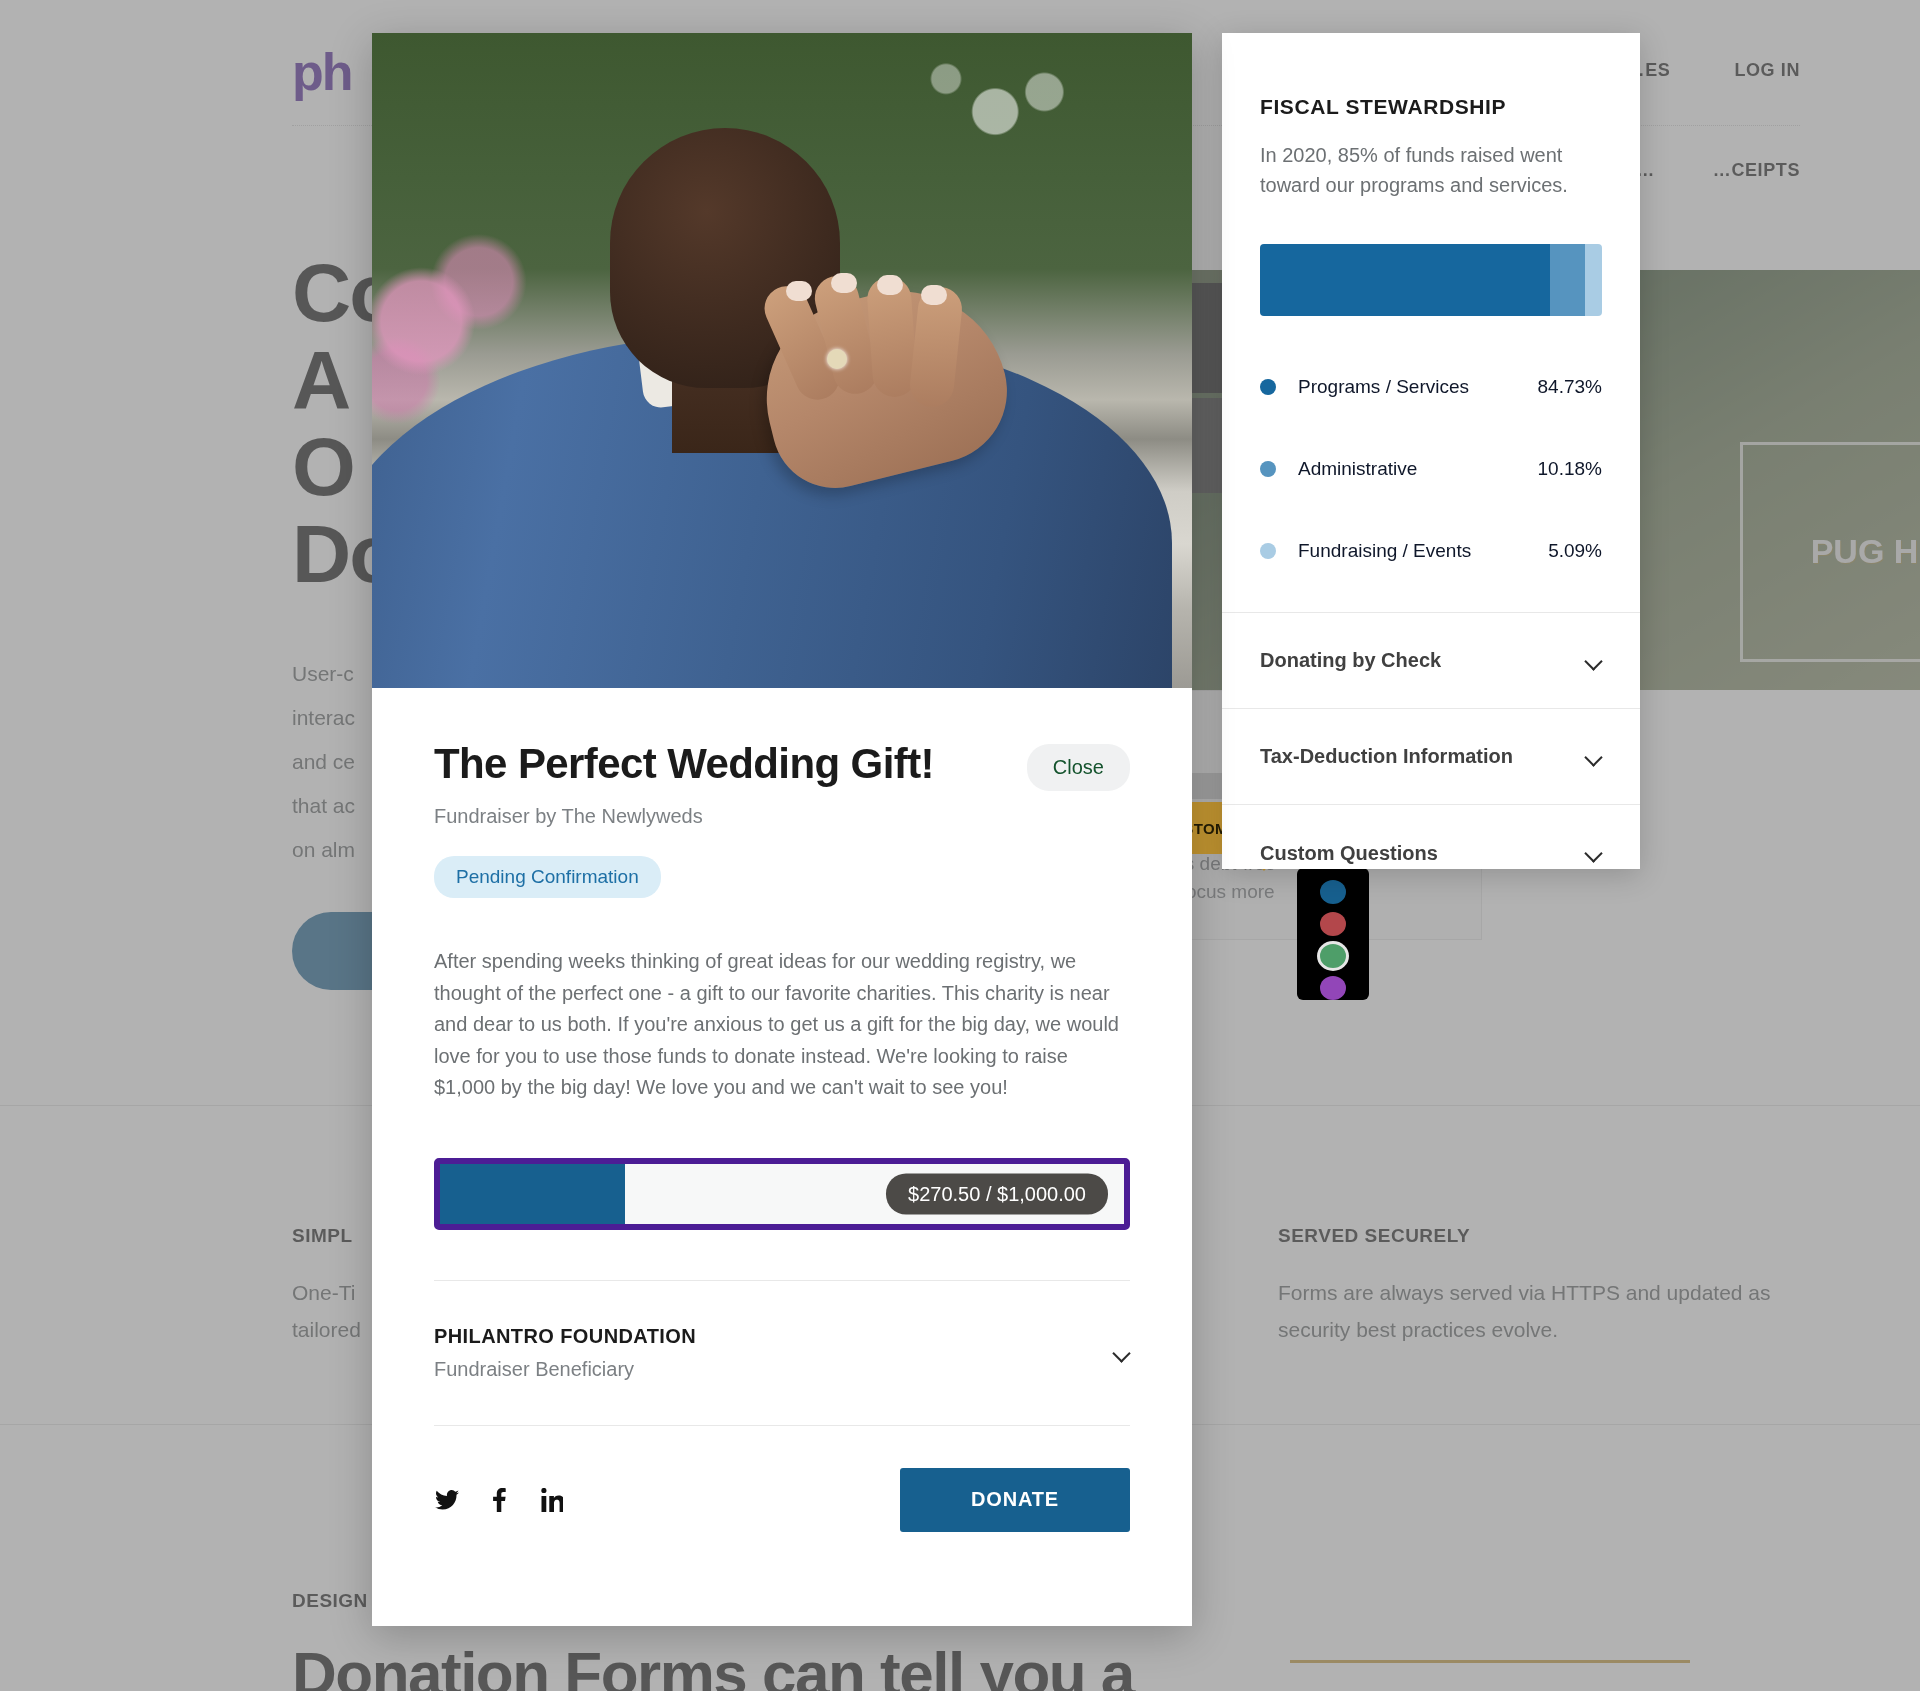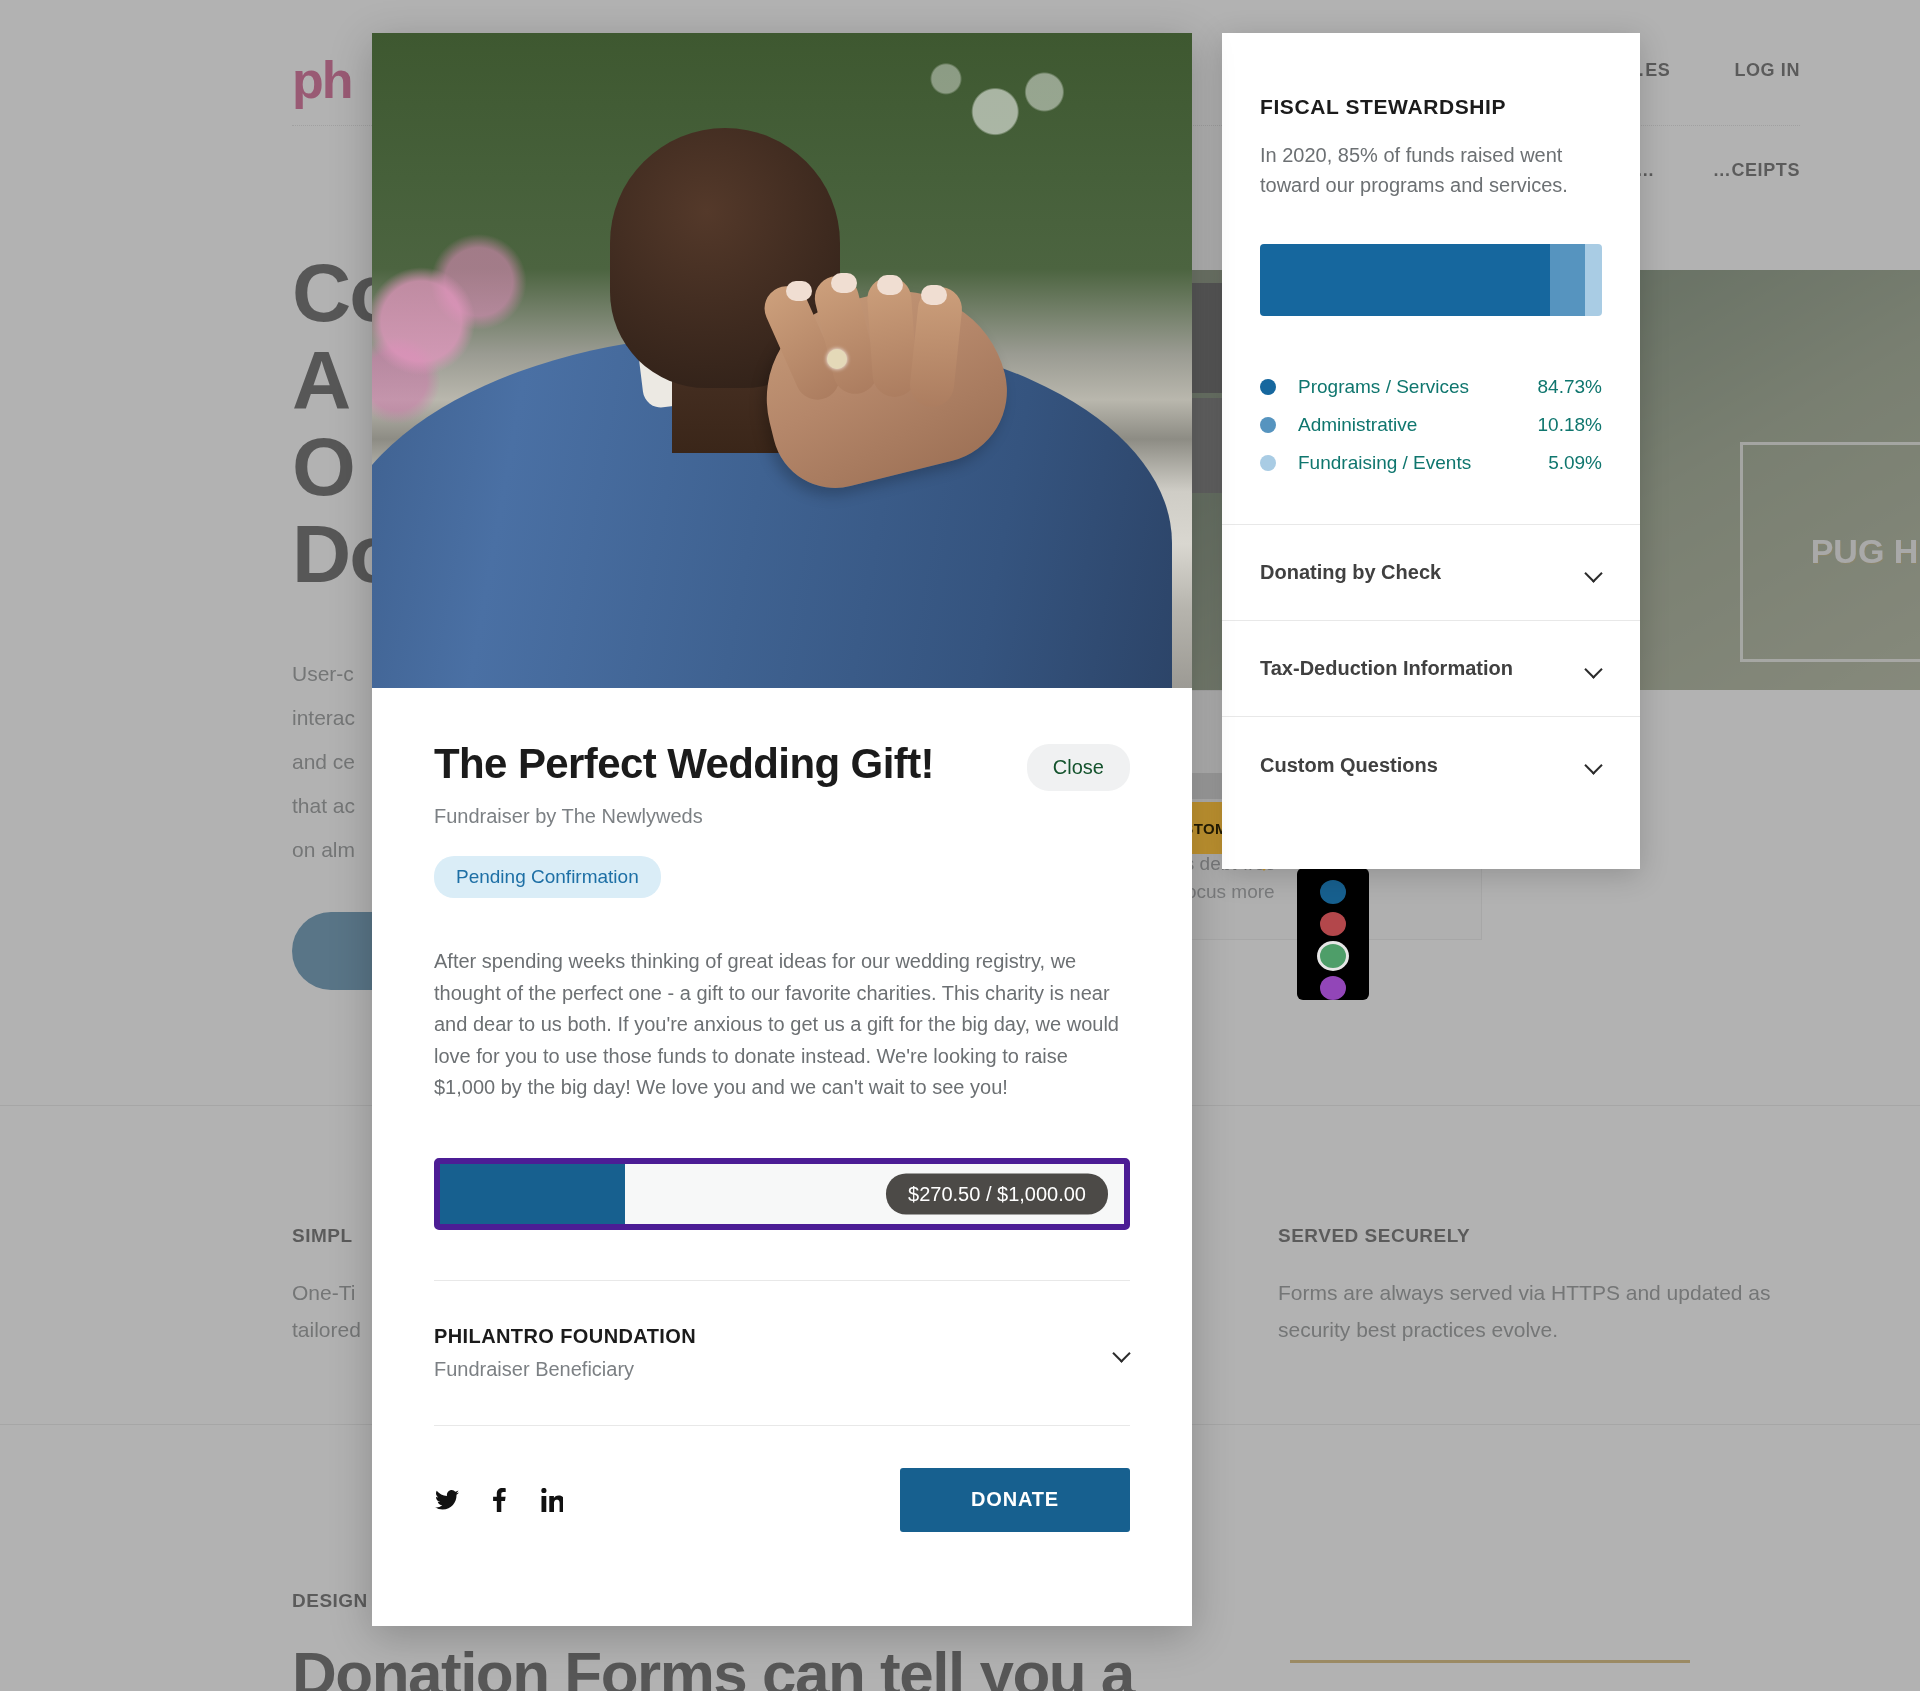--- a/index.html
+++ b/index.html
@@ -24,22 +24,22 @@
     pointer-events:none;
   }
 
   
   .site-header {
     position:absolute; top:0; left:0; right:0; height:215px;
     background:#fff;
     z-index:2;
   }
   .logo {
-    position:absolute; left:292px; top:50px;
-    font-size:52px; font-weight:700; letter-spacing:-2px; color:#be185d;
+    position:absolute; left:292px; top:42px;
+    font-size:52px; font-weight:700; letter-spacing:-2px; color:#4c1d95;
   }
   .nav-top { position:absolute; right:120px; top:60px; display:flex; gap:64px; }
   .nav-top span { font-size:18px; font-weight:700; letter-spacing:.6px; color:#1b1b1b; }
   .nav-sub { position:absolute; right:120px; top:160px; display:flex; gap:58px; }
   .nav-sub span { font-size:18px; font-weight:700; letter-spacing:.6px; color:#1b1b1b; }
   .nav-rule { position:absolute; left:292px; right:120px; top:125px; border-top:1px dotted #cfcfcf; }
   .nav-tabline { position:absolute; left:1495px; top:33px; width:110px; height:5px; background:#17608f; }
 
   
   .hero {
@@ -154,21 +154,21 @@
   }
   .fp-pad { padding:62px 38px 0 38px; }
   .fp-title { font-size:21px; font-weight:700; letter-spacing:.6px; color:#1b1b1b; }
   .fp-desc { margin-top:22px; font-size:20px; line-height:1.48; color:#6c7073; }
   .fp-bar {
     margin-top:44px; height:72px; width:100%; border-radius:4px; overflow:hidden;
     display:flex;
   }
   .fp-legend { margin-top:52px; }
   .fp-legend-row {
-    display:flex; align-items:center; height:38px; font-size:19px; color:#0f766e;
+    display:flex; align-items:center; height:38px; font-size:19px; color:#0f172a;margin-top:44px;
   }
   .fp-dot { width:16px; height:16px; border-radius:50%; margin-right:22px; flex:0 0 auto; }
   .fp-lbl { flex:1 1 auto; }
   .fp-val { flex:0 0 auto; }
   .fp-accordion { margin-top:42px; border-top:1px solid #e8e8e8; }
   .fp-acc-item {
     height:96px; display:flex; align-items:center; justify-content:space-between;
     padding:0 38px; border-bottom:1px solid #e8e8e8;
   }
   .fp-acc-item:last-child { border-bottom:none; }

